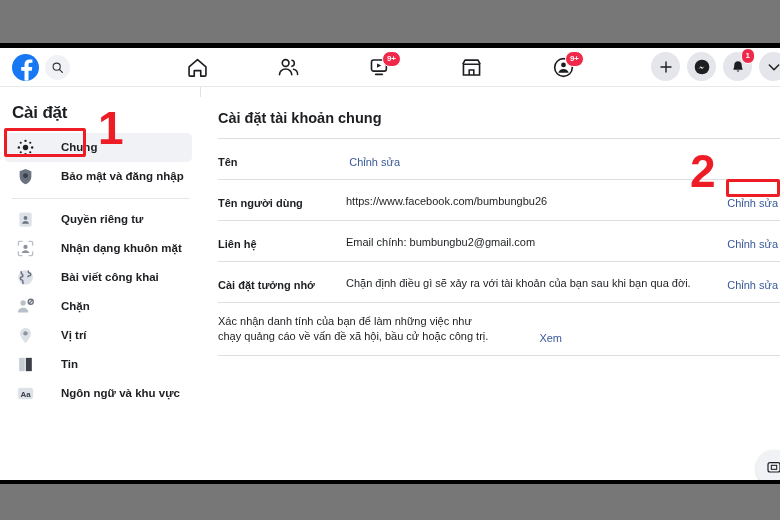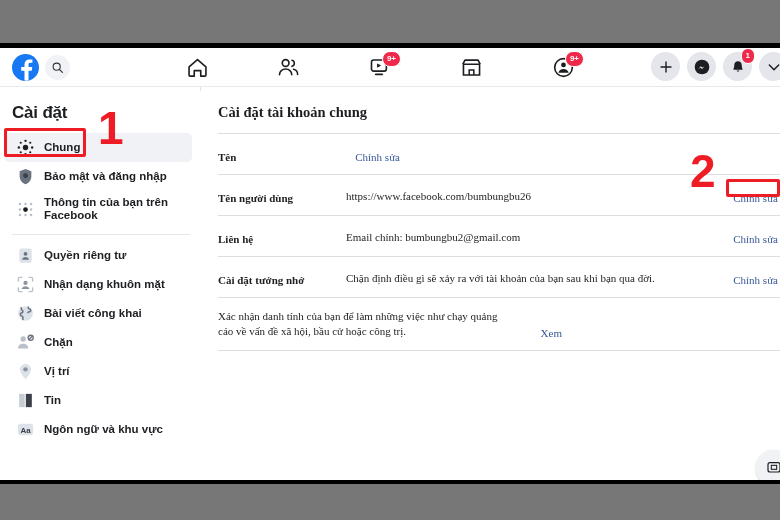--- a/index.html
+++ b/index.html
@@ -44,31 +44,31 @@
   .rbtn svg { width:16px; height:16px; }
   .badge.rb { top:-4px; right:-3px; }
 
   
   .body-wrap { position:relative; height:393px; }
 
   .sidebar { position:absolute; left:0; top:0; width:201px; height:393px; background:#ffffff;
              border-right:1px solid #dfe1e4; padding-top:10px; }
   .side-title { font-size:17px; font-weight:bold; color:#1c1e21; padding:6px 0 10px 12px; letter-spacing:-.2px; }
 
-  .side-item { position:relative; display:flex; align-items:center; gap:9px; padding:5px 8px 5px 12px;
+  .side-item { position:relative; display:flex; align-items:center; gap:26px; padding:5px 8px 5px 12px;
                margin:0 8px 0 4px; border-radius:5px; min-height:28px; }
   .side-item.active { background:#f0f2f5; }
   .side-ico { width:19px; height:19px; flex:0 0 auto; display:flex; align-items:center; justify-content:center; }
   .side-ico svg { width:19px; height:19px; display:block; }
   .side-label { font-size:11.5px; color:#1c1e21; font-weight:bold; line-height:13px; }
 
   .side-sep { height:1px; background:#e4e6eb; margin:7px 10px 6px 12px; }
 
   
-  .main { position:absolute; left:200px; top:4px; right:0; height:393px; background:#fff; padding:0 0 0 18px;font-family:Liberation Serif, serif; }
+  .main { position:absolute; left:200px; top:10px; right:0; height:393px; background:#fff; padding:0 0 0 18px; }
   .main-title { font-size:14.5px; font-weight:bold; color:#1c1e21; padding:13px 0 12px 0; }
 
   .rows { border-top:1px solid #dcdee1; margin-right:0; }
   .row { display:flex; align-items:flex-end; border-bottom:1px solid #dcdee1; padding:11px 0 11px 0; min-height:41px; }
   .row .lbl { width:128px; flex:0 0 auto; font-size:11px; font-weight:bold; color:#1c1e21; padding-top:1px; }
   .row .val { flex:1 1 auto; font-size:11px; color:#1c1e21; line-height:15px; padding-right:10px; }
   .row .act { flex:0 0 auto; width:56px; text-align:right; font-size:11px; color:#385898; padding-right:2px; }
 
   
   .anno-box { position:absolute; border:3px solid #ee1c25; border-radius:2px; pointer-events:none; }
@@ -213,38 +213,20 @@
         <div class="side-item">
           <span class="side-ico">
             <svg viewBox="0 0 24 24">
               <path d="M12 2.4 4.6 5.4v6.3c0 4.7 3.1 8.9 7.4 10 4.3-1.1 7.4-5.3 7.4-10V5.4z" fill="#6b7280"></path>
               <circle cx="12" cy="11" r="3.1" fill="#3b4048"></circle>
             </svg>
           </span>
           <span class="side-label">Bảo mật và đăng nhập</span>
         </div>
 
-        <div class="side-item">
-          <span class="side-ico">
-            <svg viewBox="0 0 24 24">
-              <g fill="#b9c0c9">
-                <circle cx="5" cy="5" r="1.6"></circle>
-                  <circle cx="12" cy="5" r="1.6"></circle>
-                  <circle cx="19" cy="5" r="1.6"></circle>
-                <circle cx="5" cy="12" r="1.6"></circle>
-                  <circle cx="19" cy="12" r="1.6"></circle>
-                <circle cx="5" cy="19" r="1.6"></circle>
-                  <circle cx="12" cy="19" r="1.6"></circle>
-                  <circle cx="19" cy="19" r="1.6"></circle>
-              </g>
-              <circle cx="12" cy="12" r="3" fill="#1c1e21"></circle>
-            </svg>
-          </span>
-          <span class="side-label">Thông tin của bạn trên Facebook</span>
-        </div>
 
         <div class="side-sep"></div>
 
         <div class="side-item">
           <span class="side-ico">
             <svg viewBox="0 0 24 24">
               <rect x="4.2" y="3" width="15.6" height="18" rx="2.4" fill="#dde2e8"></rect>
               <circle cx="12" cy="10" r="2.4" fill="#6b7280"></circle>
               <path d="M7.6 17.4c.6-2.2 2.3-3.4 4.4-3.4s3.8 1.2 4.4 3.4z" fill="#6b7280"></path>
             </svg>

